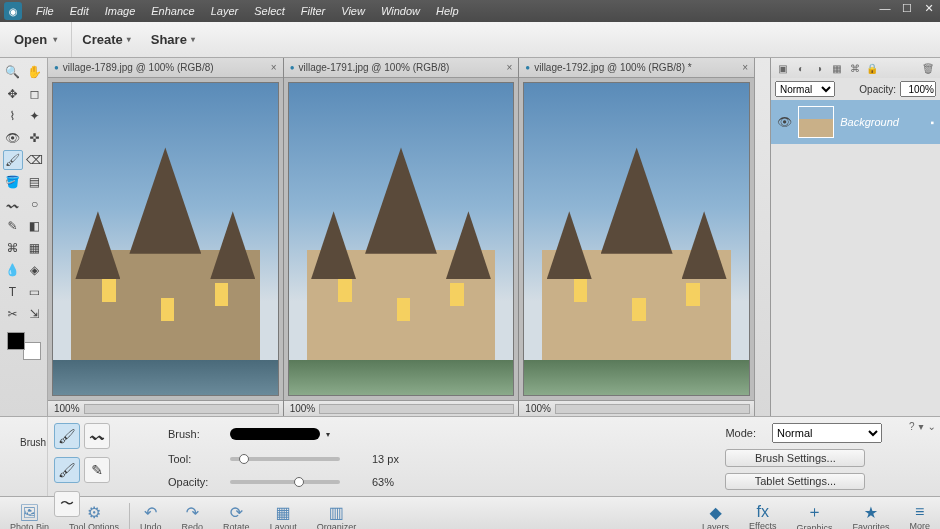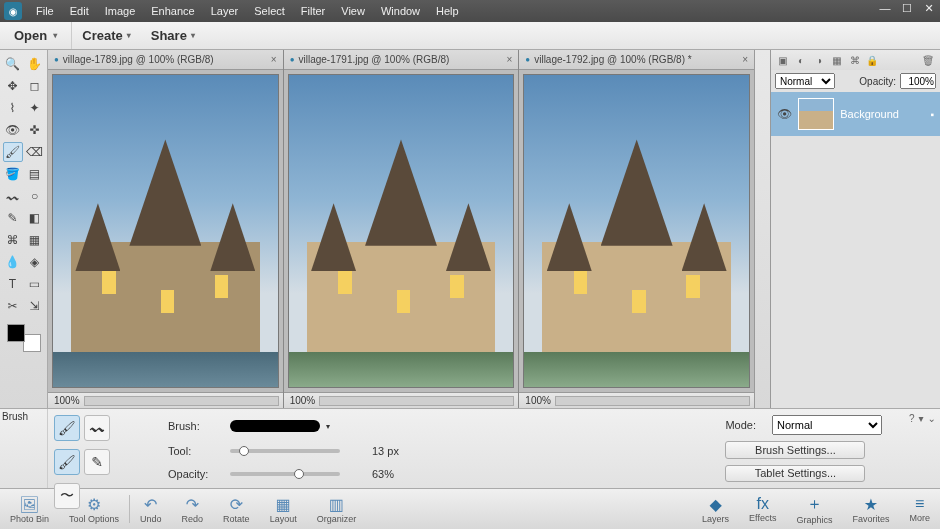--- a/index.html
+++ b/index.html
@@ -1,26 +1,26 @@
 <!DOCTYPE html>
 <html><head>
 <meta charset="utf-8">
 <style>
 * { box-sizing: border-box; margin: 0; padding: 0; font-family: "Segoe UI", Tahoma, sans-serif; }
 body { width: 940px; height: 529px; background: #d4d4d4; overflow: hidden; font-size: 11px; color: #333; }
 
 
 .menubar { height: 22px; background: linear-gradient(#5a5a5a,#4a4a4a); display: flex; align-items: center; padding-left: 4px; }
 .menubar .logo { width: 18px; height: 18px; background: #2b7a9b; border-radius: 3px; margin-right: 6px; display:flex;align-items:center;justify-content:center;color:#fff;font-size:10px;}
-.menubar .menu-item { color: #eee; padding: 0 8px; font-size: 11px; cursor: default; }
+.menubar .menu-item { color: #eee; padding: 0 8px; font-size: 11px; cursor: default; font-style: italic; }
 .menubar .win-controls { margin-left: auto; display: flex; }
 .menubar .win-btn { width: 22px; height: 18px; text-align: center; color: #eee; font-size: 11px; }
 
 
-.modebar { height: 28px; background: linear-gradient(#f5f5f5,#e5e5e5); border-bottom: 1px solid #aaa; display: flex; align-items: center; }
+.modebar { height: 36px; background: linear-gradient(#f5f5f5,#e5e5e5); border-bottom: 1px solid #aaa; display: flex; align-items: center; }
 .modebar .open-btn { padding: 0 14px; height: 100%; display:flex;align-items:center; font-weight:600; font-size:13px; border-right:1px solid #ccc;}
 .modebar .open-btn::after { content:"▾"; font-size:8px; margin-left:6px; color:#666;}
 .modebar .modes { margin-left: auto; margin-right: auto; display: flex; gap: 0; }
 .modebar .mode { padding: 4px 18px; font-size: 12px; border: 1px solid transparent; }
 .modebar .mode.active { background: #4a4a4a; color: #fff; border-radius: 2px; }
 .modebar .right { display:flex; margin-right: 4px; }
 .modebar .right .btn { padding: 0 10px; font-weight:600; font-size:13px; display:flex; align-items:center; height:28px;}
 .modebar .right .btn::after { content:"▾"; font-size:8px; margin-left:4px; color:#666;}
 
 
@@ -64,26 +64,26 @@
 .right-panel { width:170px; background:#e2e2e2; border-left:1px solid #999; display:flex; flex-direction:column;}
 .rp-top { height:20px; background:linear-gradient(#eaeaea,#dcdcdc); display:flex; align-items:center; gap:2px; padding:0 4px;}
 .rp-top .ic { width:16px; height:16px; display:flex; align-items:center; justify-content:center; font-size:10px; color:#666;}
 .rp-blend { height:22px; display:flex; align-items:center; gap:4px; padding:0 4px; font-size:10px;}
 .rp-blend select { font-size:10px; height:16px; width:60px;}
 .rp-blend .opac { margin-left:auto; }
 .rp-blend input { width:36px; font-size:10px; height:16px; text-align:right;}
 .layer-row { height:44px; background:#8fb8d8; display:flex; align-items:center; padding:0 6px; gap:6px;}
 .layer-row .eye { font-size:12px; color:#444;}
 .layer-row .thumb { width:36px; height:32px; border:1px solid #fff; background:linear-gradient(#8fb5d4 40%,#c9b088 40%);}
-.layer-row .lname { color:#fff; font-size:11px;}
+.layer-row .lname { font-style:italic; color:#fff; font-size:11px;}
 .layer-row .lock { margin-left:auto; color:#fff; font-size:10px;}
 
 
 .brush-bar { height:80px; background:linear-gradient(#f0f0f0,#e2e2e2); border-top:1px solid #aaa; display:flex;}
-.bb-left { width:48px; border-right:1px solid #ccc; padding:2px; font-size:10px;}
+.bb-left { width:48px; border-right:1px solid #ccc; padding:20px; font-size:10px;}
 .bb-tools { width:110px; padding:6px; display:flex; flex-wrap:wrap; gap:4px; align-content:flex-start;}
 .bb-tool { width:26px; height:26px; border:1px solid #bbb; border-radius:3px; display:flex; align-items:center; justify-content:center; font-size:14px; background:#f5f5f5;}
 .bb-tool.sel { background:#cde3f3; border-color:#7aaed0;}
 .bb-settings { flex:1; padding:6px 10px; display:grid; grid-template-columns: 50px 130px 50px; gap:6px 12px; align-items:center; font-size:11px;}
 .bb-settings .preview { grid-column:2; height:18px; display:flex; align-items:center;}
 .bb-settings .stroke { width:90px; height:12px; background:#000; border-radius:6px;}
 .bb-settings .dropdown-arrow { font-size:8px; margin-left:6px; }
 .slider { width:110px; height:4px; background:#bbb; border-radius:2px; position:relative;}
 .slider .thumb { position:absolute; width:10px; height:10px; background:#fff; border:1px solid #666; border-radius:50%; top:-3px;}
 .bb-mode { display:flex; flex-direction:column; gap:6px; padding:6px 10px;}

